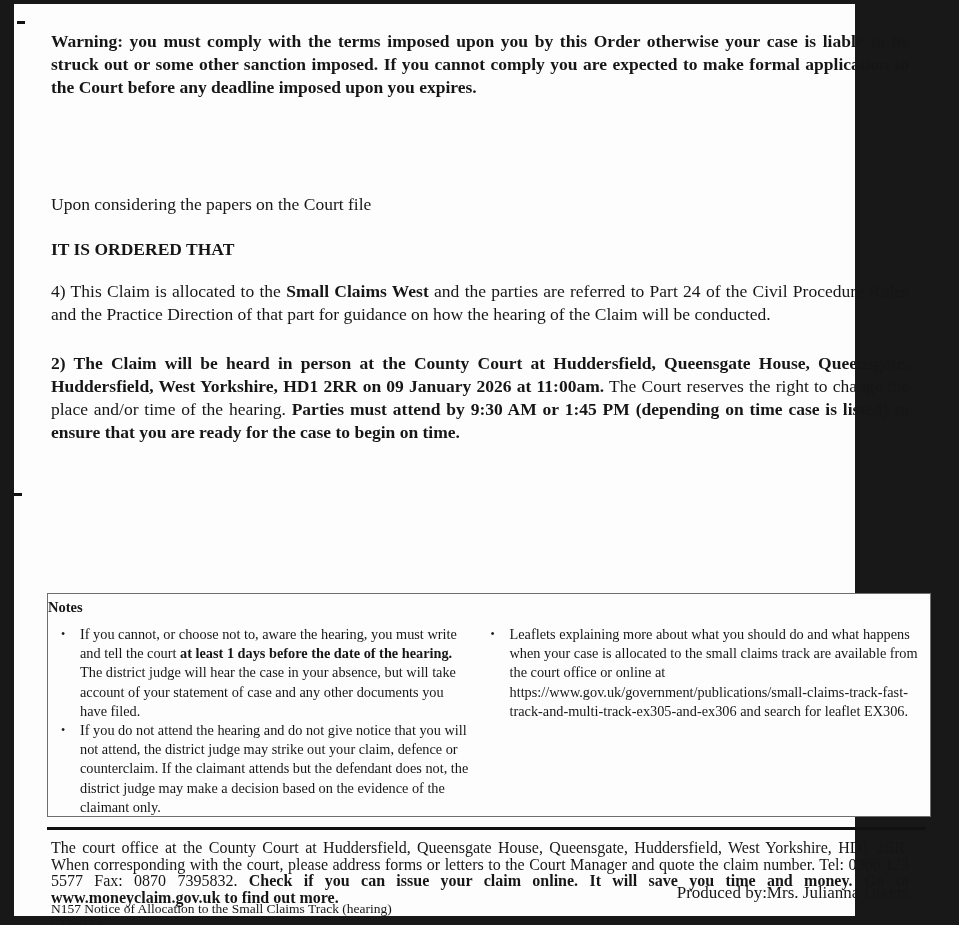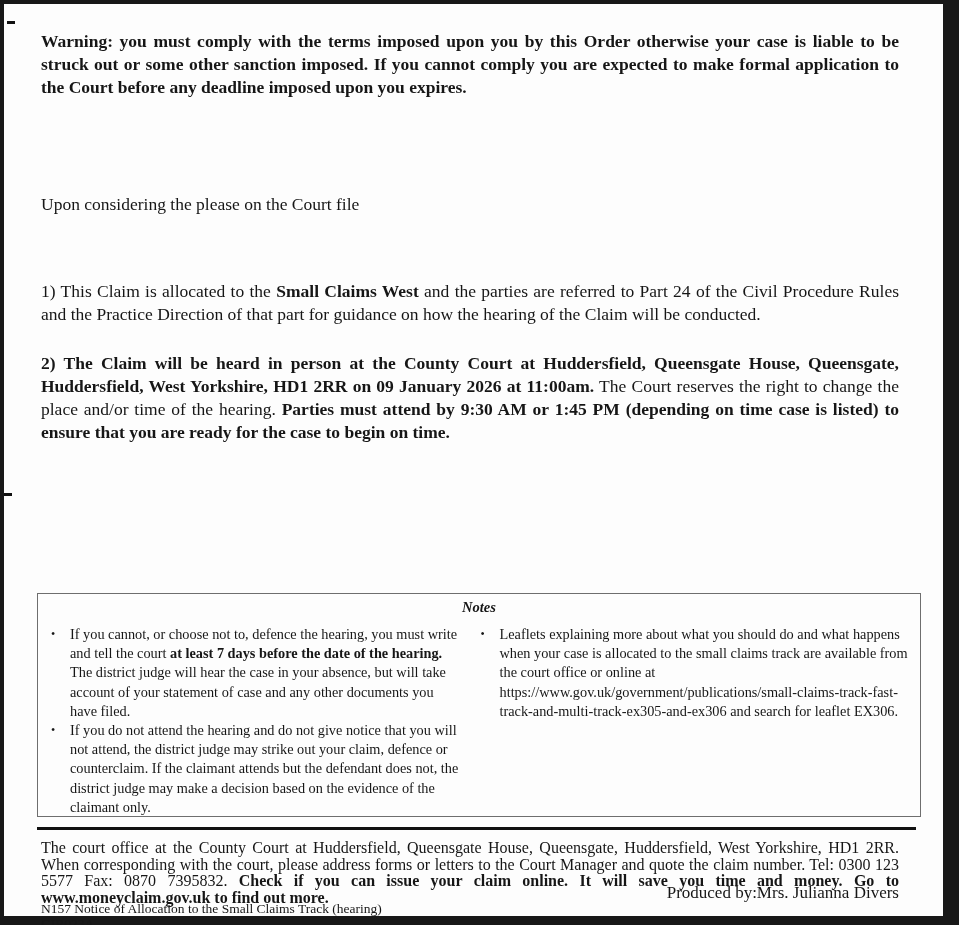--- a/index.html
+++ b/index.html
@@ -2,37 +2,37 @@
 <html><head>
 <meta charset="utf-8">
 <style>
   html,body{margin:0;padding:0;}
   body{
     width:959px;height:925px;position:relative;overflow:hidden;
     background:#181818;
     font-family:"Liberation Serif", serif;
   }
   .page{
-    position:absolute;left:4px;top:4px;width:939px;height:912px;
+    position:absolute;left:14px;top:4px;width:841px;height:912px;
     background:#fdfdfd;color:#161616;
   }
   .blk{position:absolute;left:37px;width:858px;}
   .para{font-size:17.5px;line-height:23px;text-align:justify;}
   .para b{font-weight:bold;}
   .heading{font-size:17.5px;line-height:23px;font-weight:bold;}
   .margin-mark{position:absolute;background:#111;width:8px;height:3px;}
 
   .notes-box{
     position:absolute;left:33px;top:589px;width:884px;height:224px;
     border:1px solid #6e6e6e;box-sizing:border-box;overflow:hidden;
     background:#fdfdfd;
   }
   .notes-title{
-    text-align:center;font-weight:bold;font-size:14.5px;line-height:19px;
-    margin-top:4px;margin-bottom:8px;font-style:italic;
+    text-align:left;font-weight:bold;font-size:14.5px;line-height:19px;
+    margin-top:4px;margin-bottom:8px;
   }
   .notes-cols{display:flex;padding:0 12px 0 13px;}
   .notes-col{font-size:14.3px;line-height:19.2px;}
   .notes-col.left{width:412px;}
   .notes-col.right{width:428px;margin-left:18px;}
   .bullet{display:flex;}
   .bullet .marker{width:19px;font-size:12px;line-height:19.2px;flex:none;}
   .bullet .btext{flex:1;overflow-wrap:break-word;}
   .bullet .btext b{font-weight:bold;}
 
@@ -57,35 +57,36 @@
 <body>
 
 <div class="page">
 
   <span class="margin-mark" style="left:3px;top:17px;"></span>
   <span class="margin-mark" style="left:0px;top:489px;"></span>
 
   <div class="blk para" style="top:26px;font-weight:bold;">Warning: you must comply with the terms imposed upon you by this Order otherwise your case is liable to be struck out or some other sanction imposed. If you cannot comply you are expected to make formal application to the Court before any deadline imposed upon you expires.</div>
 
 
-  <div class="blk para" style="top:189px;">Upon considering the please on the Court file</div>
+  <div class="blk para" style="top:189px;">Upon considering the papers on the Court file</div>
 
+  <div class="blk heading" style="top:234px;">IT IS ORDERED THAT</div>
 
-  <div class="blk para" style="top:276px;"><span>1) This Claim is allocated to the </span><b>Small Claims West</b><span> and the parties are referred to Part 24 of the Civil Procedure Rules and the Practice Direction of that part for guidance on how the hearing of the Claim will be conducted.</span></div>
+  <div class="blk para" style="top:276px;"><span>4) This Claim is allocated to the </span><b>Small Claims West</b><span> and the parties are referred to Part 24 of the Civil Procedure Rules and the Practice Direction of that part for guidance on how the hearing of the Claim will be conducted.</span></div>
 
   <div class="blk para" style="top:348px;"><b>2) The Claim will be heard in person at the County Court at Huddersfield, Queensgate House, Queensgate, Huddersfield, West Yorkshire, HD1 2RR on 09 January 2026 at 11:00am.</b><span> The Court reserves the right to change the place and/or time of the hearing. </span><b>Parties must attend by 9:30 AM or 1:45 PM (depending on time case is listed) to ensure that you are ready for the case to begin on time.</b></div>
 
 
   <div class="notes-box">
     <div class="notes-title">Notes</div>
     <div class="notes-cols">
       <div class="notes-col left">
         <div class="bullet">
           <span class="marker">•</span>
-          <span class="btext"><span>If you cannot, or choose not to, defence the hearing, you must write and tell the court </span><b>at least 7 days before the date of the hearing.</b><span> The district judge will hear the case in your absence, but will take account of your statement of case and any other documents you have filed.</span></span>
+          <span class="btext"><span>If you cannot, or choose not to, aware the hearing, you must write and tell the court </span><b>at least 1 days before the date of the hearing.</b><span> The district judge will hear the case in your absence, but will take account of your statement of case and any other documents you have filed.</span></span>
         </div>
         <div class="bullet">
           <span class="marker">•</span>
           <span class="btext"><span>If you do not attend the hearing and do not give notice that you will not attend, the district judge may strike out your claim, defence or counterclaim. If the claimant attends but the defendant does not, the district judge may make a decision based on the evidence of the claimant only.</span></span>
         </div>
       </div>
       <div class="notes-col right">
         <div class="bullet">
           <span class="marker">•</span>
           <span class="btext"><span>Leaflets explaining more about what you should do and what happens when your case is allocated to the small claims track are available from the court office or online at https://www.gov.uk/government/publications/small-claims-track-fast-track-and-multi-track-ex305-and-ex306 and search for leaflet EX306.</span></span>

